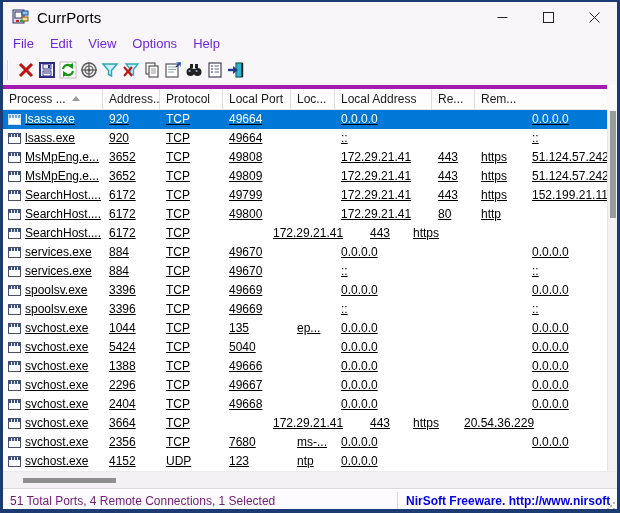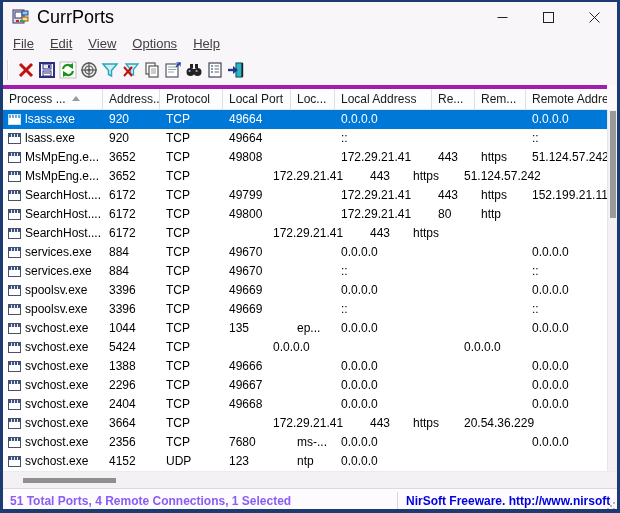--- a/index.html
+++ b/index.html
@@ -12,61 +12,61 @@
     border-left:3px solid #1c3b72;
     border-right:3px solid #1c3b72;
     border-bottom:4px solid #1c3b72;
     font-family:"Liberation Sans","DejaVu Sans",sans-serif;
     overflow:hidden;
     display:flex;flex-direction:column;
   }
   
   .titlebar{height:30px;display:flex;align-items:center;background:#f9f6f9;flex:0 0 auto;}
   .app-icon{width:17px;height:16px;margin-left:9px;margin-right:8px;flex:0 0 auto;}
-  .title-text{font-size:18px;color:#000;}
+  .title-text{font-size:15px;color:#000;}
   .caption-btns{margin-left:auto;display:flex;height:100%;}
   .cap-btn{width:46px;height:100%;display:flex;align-items:center;justify-content:center;}
   .cap-btn svg{display:block;}
   
   .menubar{height:23px;display:flex;align-items:center;background:#f9f6f9;padding-left:2px;flex:0 0 auto;}
-  .menu-item{font-size:13px;color:#404040;padding:2px 8px;text-decoration:underline;}
+  .menu-item{font-size:13px;color:#6d28d9;padding:2px 8px;}
   
   .toolbar{height:30px;display:flex;align-items:center;background:#f9f6f9;flex:0 0 auto;padding-left:4px;}
   .tb-grip{width:2px;height:20px;background:#d8d4d8;border-right:1px solid #fff;margin-right:6px;}
   .tb-btn{width:21px;height:24px;display:flex;align-items:center;justify-content:center;}
   .tb-btn svg{display:block;}
   
   .lv-header{height:25px;display:flex;background:#fdfdfd;border-top:4px solid #a21caf;border-bottom:1px solid #e6e6e6;flex:0 0 auto;width:604px;}
   .hcell{display:flex;align-items:center;padding-left:6px;font-size:12px;color:#1a1a1a;border-right:1px solid #e0e0e0;overflow:hidden;white-space:nowrap;position:relative;}
   .hcell:last-child{border-right:none;flex:1;}
   .sort-arrow{width:0;height:0;border-left:4px solid transparent;border-right:4px solid transparent;border-bottom:5px solid #9a9a9a;margin-left:6px;margin-top:-1px;}
   
   .c0{width:100px;} .c1{width:57px;} .c2{width:63px;} .c3{width:68px;} .c4{width:44px;}
   .c5{width:97px;} .c6{width:43px;} .c7{width:51px;} .c8{flex:1;}
   
   .lv-body{position:relative;flex:0 0 auto;height:361px;width:614px;background:#fff;}
   .rows{position:absolute;left:0;top:0;width:604px;}
-  .row{display:flex;height:19px;align-items:center;background:#fff;}
+  .row{display:flex;height:19px;align-items:center;background:#fff;text-decoration:underline;}
   .row.selected{background:#0078d7;}
   .row.selected .cell{color:#fff;}
   .cell{padding-left:6px;font-size:12px;color:#000;overflow:hidden;white-space:nowrap;height:19px;line-height:19px;}
   .cell.c0{display:flex;align-items:center;padding-left:5px;}
   .proc-icon{width:13px;height:11px;border:1px solid #47516b;background:#fff;margin-right:4px;flex:0 0 auto;position:relative;}
   .proc-icon::before{content:"";position:absolute;left:0;top:0;right:0;height:3px;background:repeating-linear-gradient(90deg,#3b5180 0 2px,#e8ecf5 2px 3px);}
   .row.selected .proc-icon{border-color:#cfe3f5;}
   .row.selected .proc-icon::before{background:repeating-linear-gradient(90deg,#6aa7dd 0 2px,#fff 2px 3px);}
   
   .vscroll{position:absolute;right:0;top:0;width:10px;height:361px;background:#f3f1f3;border-left:1px solid #e7e5e7;}
   .vthumb{position:absolute;left:2px;top:1px;width:6px;height:107px;background:#9a9a9a;}
   
   .hscroll{height:17px;background:#f3f1f3;position:relative;flex:0 0 auto;border-top:1px solid #eceaec;}
   .hthumb{position:absolute;left:20px;top:6px;width:93px;height:5px;background:#8f8f8f;}
   
   .statusbar{height:24px;background:#fdfbfd;border-top:1px solid #dcdadc;display:flex;align-items:center;flex:0 0 auto;position:relative;}
-  .status-left{font-size:12px;color:#8b5cf6;padding-left:7px;width:394px;overflow:hidden;white-space:nowrap;font-weight:bold;}
+  .status-left{font-size:12px;color:#701a75;padding-left:7px;width:394px;overflow:hidden;white-space:nowrap;}
   .status-sep{width:1px;height:18px;background:#d8d6d8;margin-right:8px;}
   .status-right{font-size:12px;font-weight:bold;color:#0000e0;overflow:hidden;white-space:nowrap;flex:1;}
   .resize-grip{position:absolute;right:1px;bottom:1px;width:10px;height:10px;
     background:
       radial-gradient(circle at 8px 2px,#b8b6b8 1px,transparent 1.5px),
       radial-gradient(circle at 8px 8px,#b8b6b8 1px,transparent 1.5px),
       radial-gradient(circle at 2px 8px,#b8b6b8 1px,transparent 1.5px),
       radial-gradient(circle at 5px 5px,#b8b6b8 1px,transparent 1.5px);}
 </style>
 </head>
@@ -240,23 +240,20 @@
       </div>
     <div class="hcell c5">
         <span>Local Address</span>
       </div>
     <div class="hcell c6">
         <span>Re...</span>
       </div>
     <div class="hcell c7">
         <span>Rem...</span>
       </div>
-    <div class="hcell c8">
-        <span>Remote Addre</span>
-      </div>
   </div>
 
   <div class="lv-body">
     <div class="rows" id="rows">
   <div class="row selected">
     <div class="cell c0">
             <span class="proc-icon"></span>
             <span>lsass.exe</span>
           </div>
     <div class="cell c1">920</div>
@@ -299,20 +296,21 @@
     <div class="cell c8">51.124.57.242</div>
   </div>
 
   <div class="row">
     <div class="cell c0">
             <span class="proc-icon"></span>
             <span>MsMpEng.e...</span>
           </div>
     <div class="cell c1">3652</div>
     <div class="cell c2">TCP</div>
+    <div class="cell c3">49809</div>
     <div class="cell c4"></div>
     <div class="cell c5">172.29.21.41</div>
     <div class="cell c6">443</div>
     <div class="cell c7">https</div>
     <div class="cell c8">51.124.57.242</div>
   </div>
 
   <div class="row">
     <div class="cell c0">
             <span class="proc-icon"></span>
@@ -430,20 +428,21 @@
     <div class="cell c8">0.0.0.0</div>
   </div>
 
   <div class="row">
     <div class="cell c0">
             <span class="proc-icon"></span>
             <span>svchost.exe</span>
           </div>
     <div class="cell c1">5424</div>
     <div class="cell c2">TCP</div>
+    <div class="cell c3">5040</div>
     <div class="cell c4"></div>
     <div class="cell c5">0.0.0.0</div>
     <div class="cell c6"></div>
     <div class="cell c7"></div>
     <div class="cell c8">0.0.0.0</div>
   </div>
 
   <div class="row">
     <div class="cell c0">
             <span class="proc-icon"></span>

